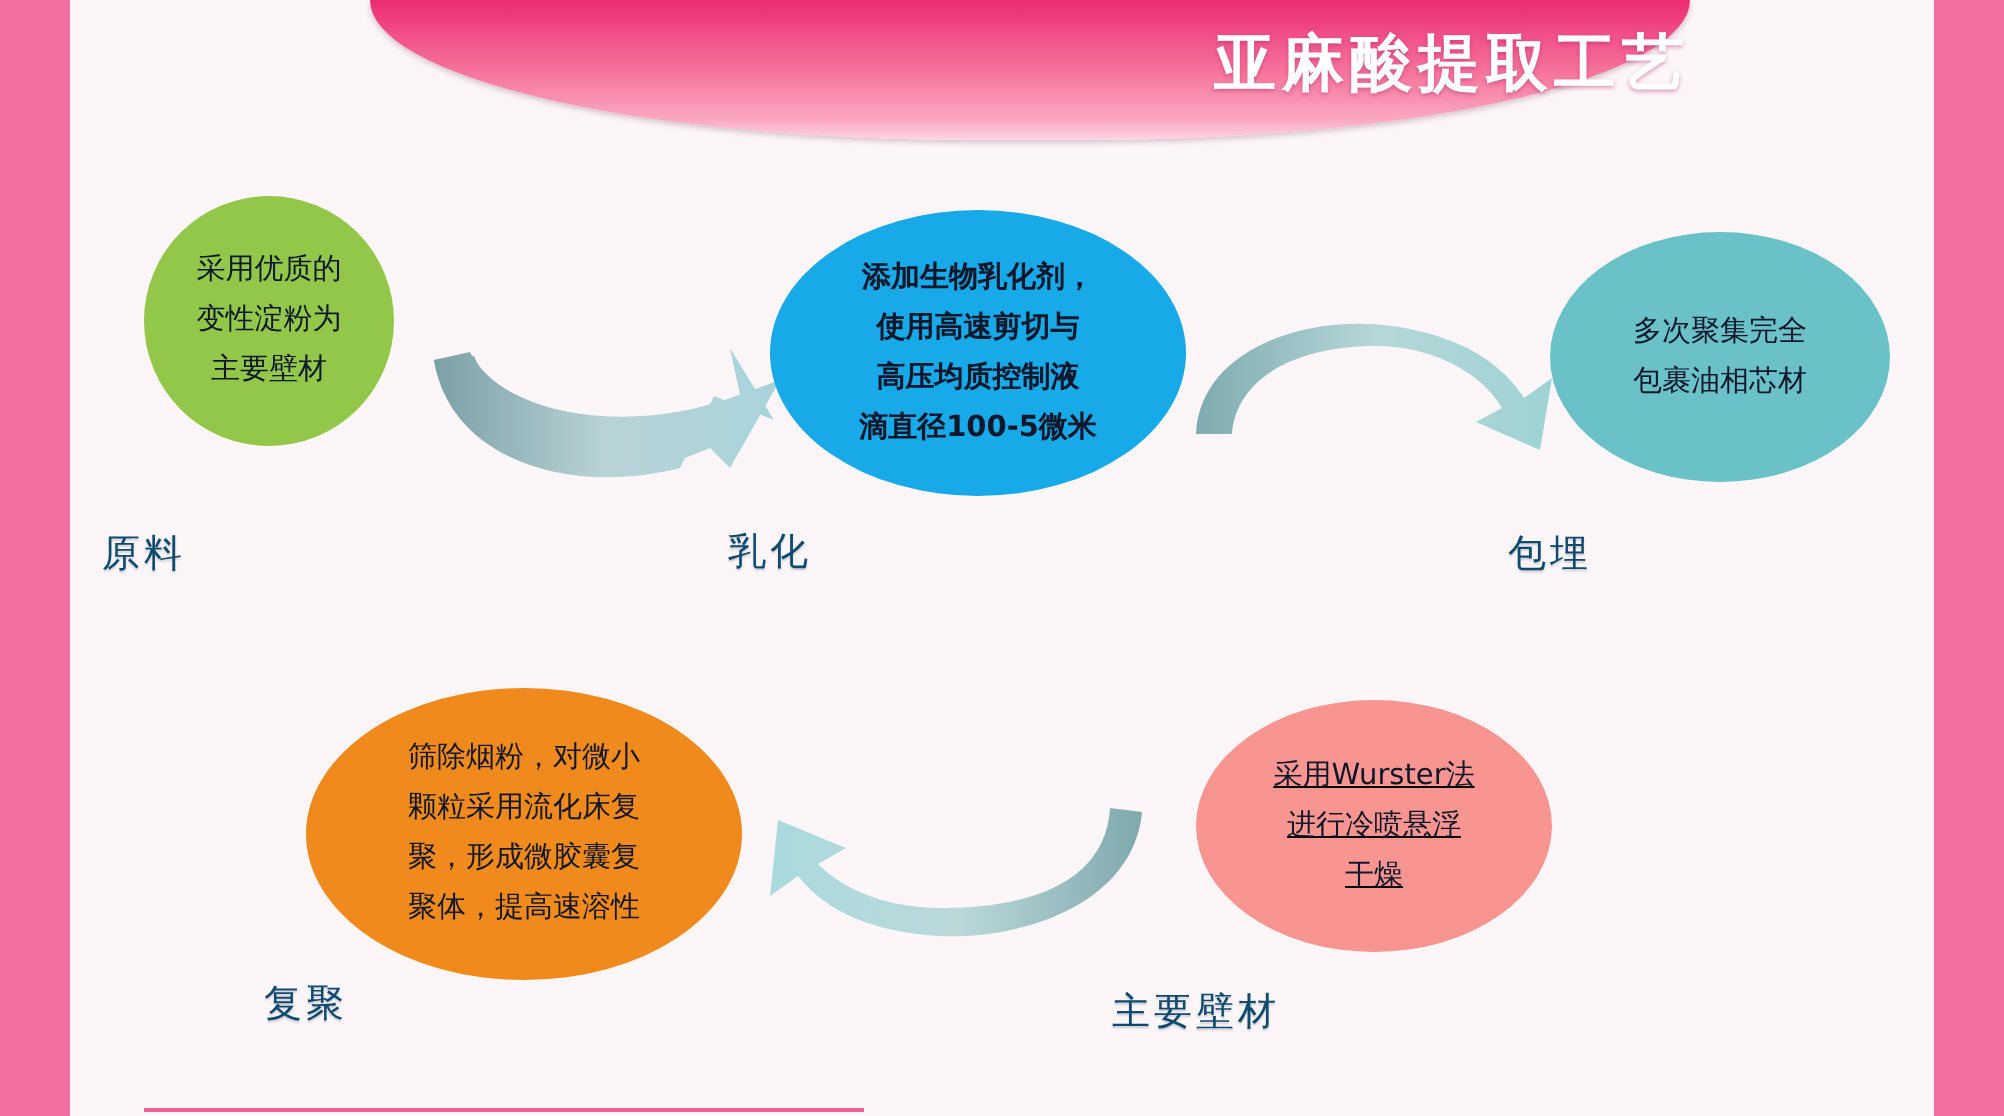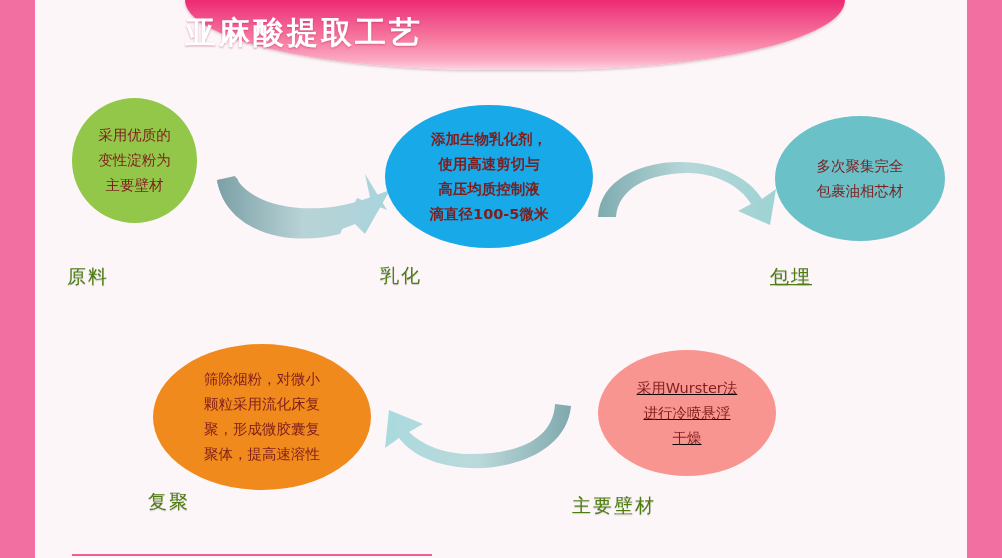--- a/index.html
+++ b/index.html
@@ -61,21 +61,21 @@
     box-shadow: 0 1px 3px rgba(120, 70, 95, .35);
     z-index: 4;
   }
   .ribbon-title {
     position: absolute;
     left: 0;
     top: 0;
     width: 100%;
     height: 70px;
     line-height: 64px;
-    text-align: left;
+    text-align: right;
     color: #ffffff;
     font-size: 31px;
     font-weight: bold;
     letter-spacing: 3px;
     text-shadow: 0 1px 2px rgba(170, 40, 95, .45);
   }
 
   
   .node {
     position: absolute;
@@ -85,51 +85,50 @@
     position: absolute;
     left: 0;
     top: 0;
     border-radius: 50%;
     display: flex;
     align-items: center;
     justify-content: center;
     box-sizing: border-box;
   }
   .bubble-text {
-    color: #7f1d1d;
+    color: #0f172a;
     font-size: 14.5px;
     line-height: 25px;
     text-align: center;
     white-space: pre-line;
     padding: 0 6px;
   }
   .node-label {
     position: absolute;
     left: 50%;
     transform: translateX(-50%);
     white-space: nowrap;
-    color: #4d7c0f;
+    color: #0c4a6e;
     font-size: 19px;
     letter-spacing: 2px;
     text-shadow: 0 1px 1px rgba(120, 120, 140, .35);
-    margin-left: 16px;
   }
 
   
   #node-raw        { left: 72px;  top: 98px;  }
   #node-raw .bubble{ width: 125px; height: 125px; background: #92c749; }
   #node-raw .node-label { top: 166px; }
 
   #node-emulsify        { left: 385px; top: 105px; }
   #node-emulsify .bubble{ width: 208px; height: 143px; background: #17a9e8; font-weight: bold; }
   #node-emulsify .node-label { top: 158px; text-align: center; }
 
   #node-embed        { left: 775px; top: 116px; }
   #node-embed .bubble{ width: 170px; height: 125px; background: #6ac1c8; }
-  #node-embed .node-label { top: 148px; text-decoration: underline; }
+  #node-embed .node-label { top: 148px; }
 
   #node-spray        { left: 598px; top: 350px; }
   #node-spray .bubble{ width: 178px; height: 126px; background: #f99590; text-decoration: underline; }
   #node-spray .node-label { top: 143px; }
 
   #node-reagg        { left: 153px; top: 344px; }
   #node-reagg .bubble{ width: 218px; height: 146px; background: #f18a1c; justify-content: center; }
   #node-reagg .node-label { top: 145px; }
 
   

